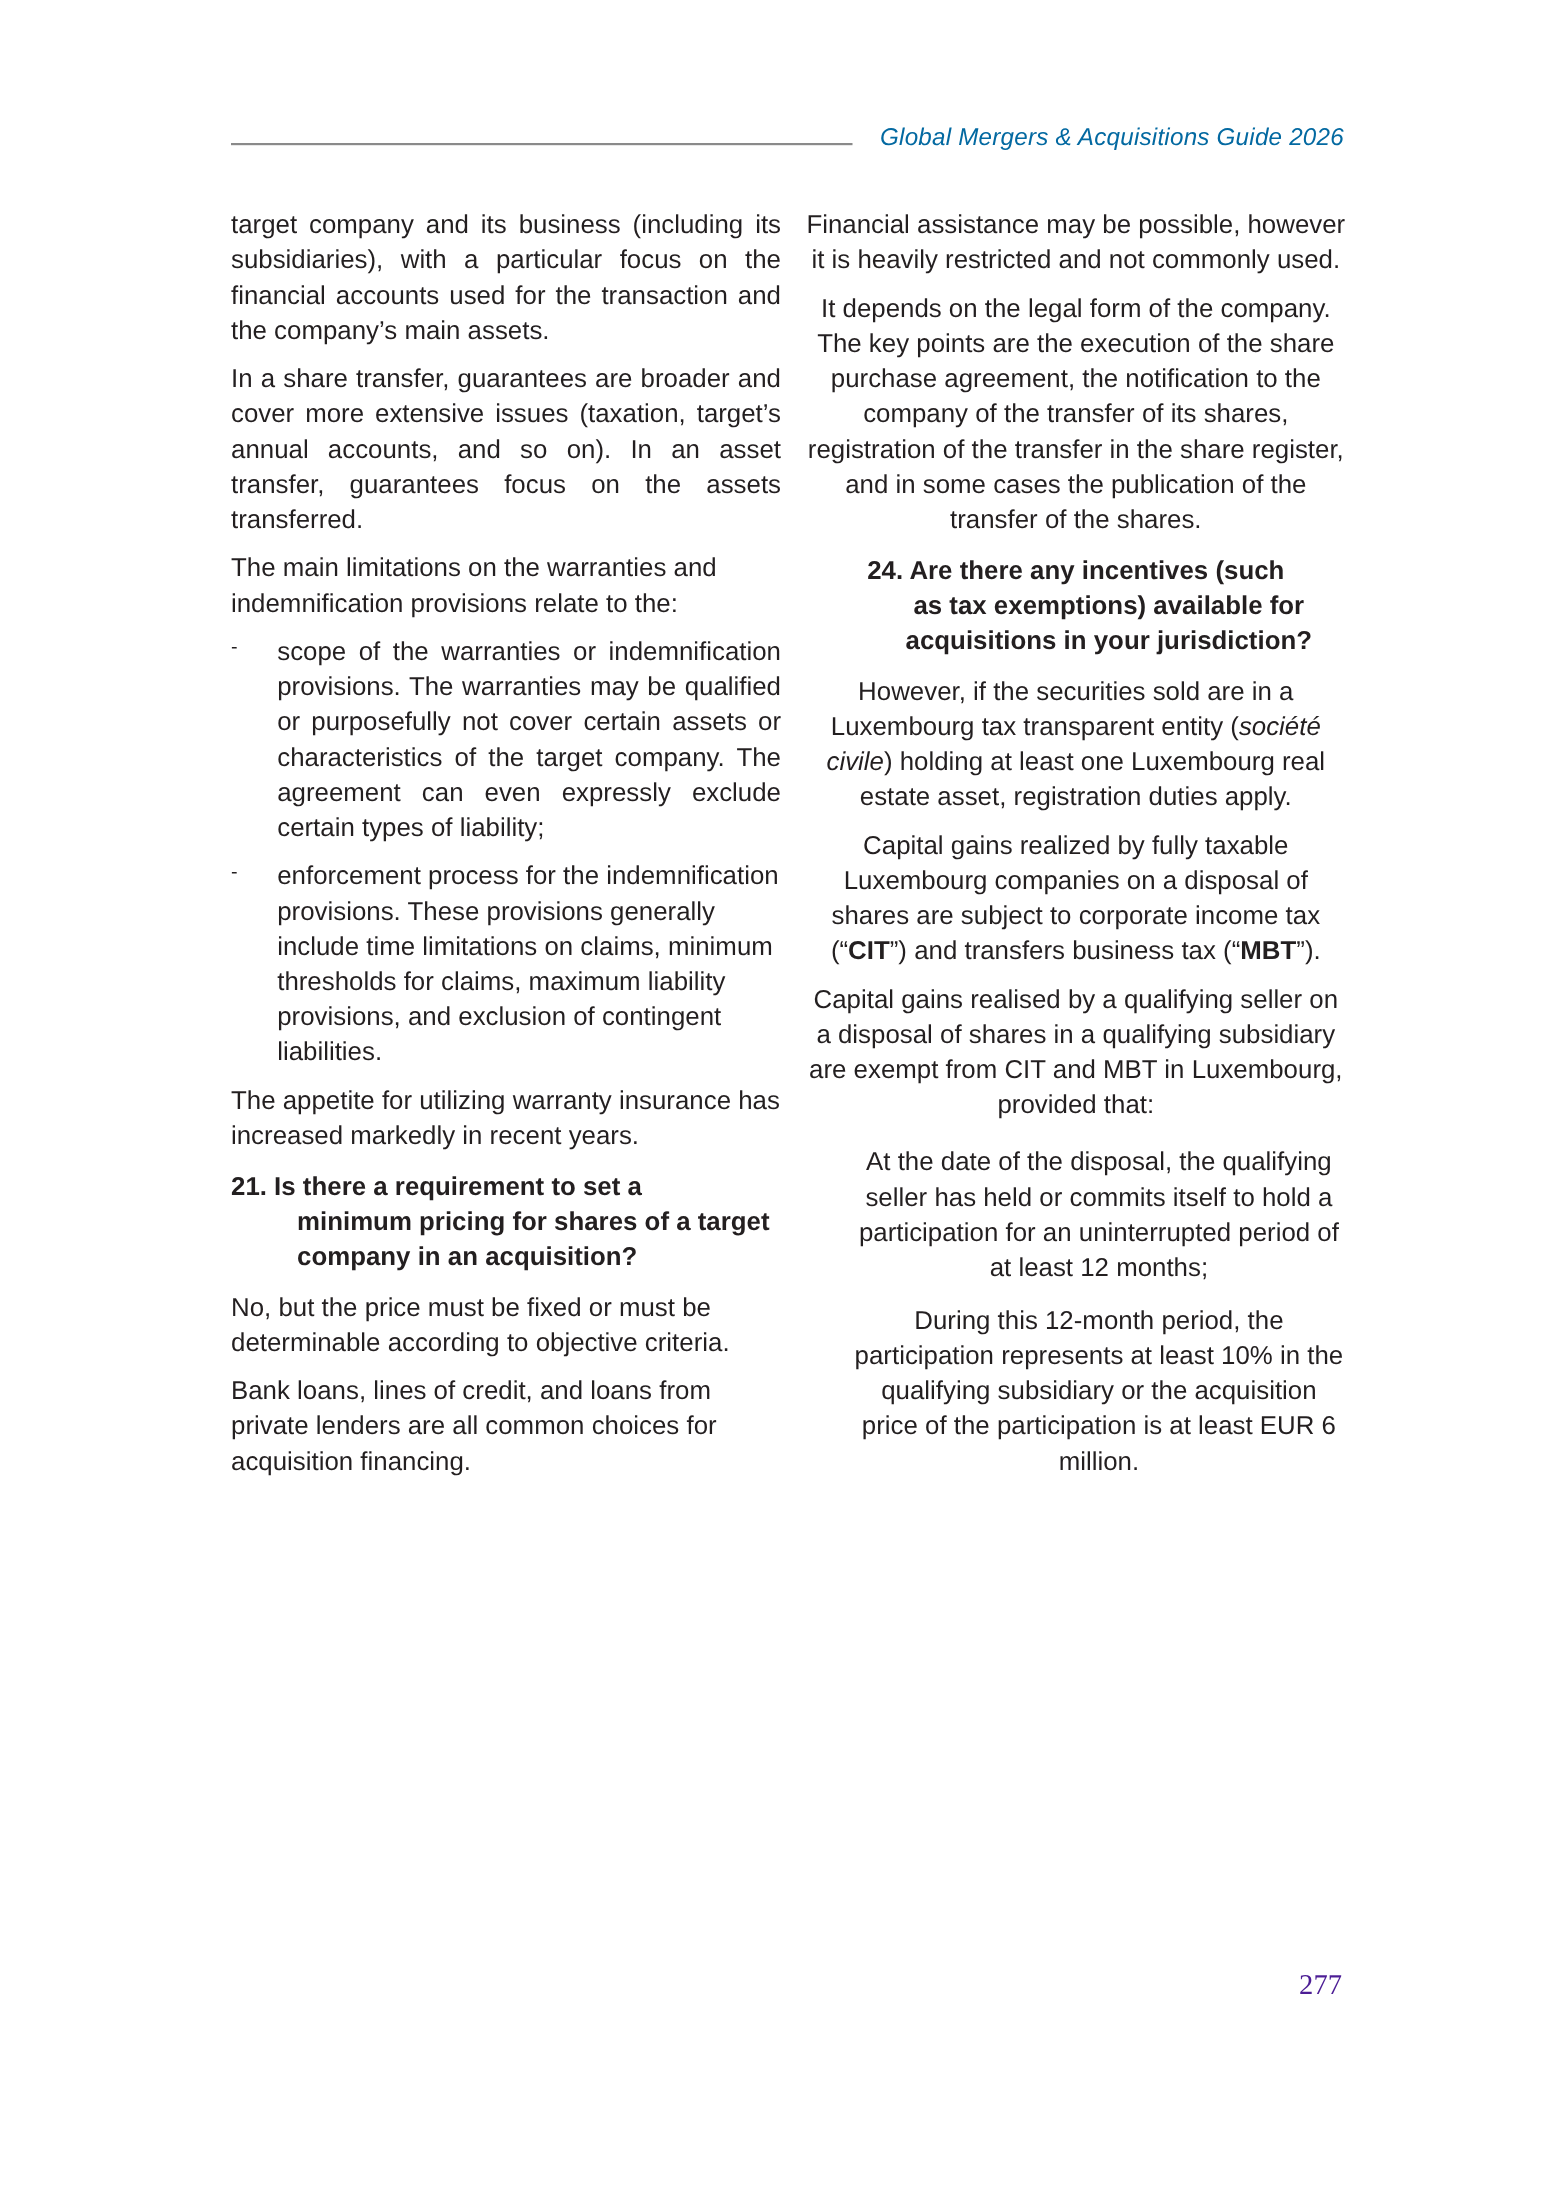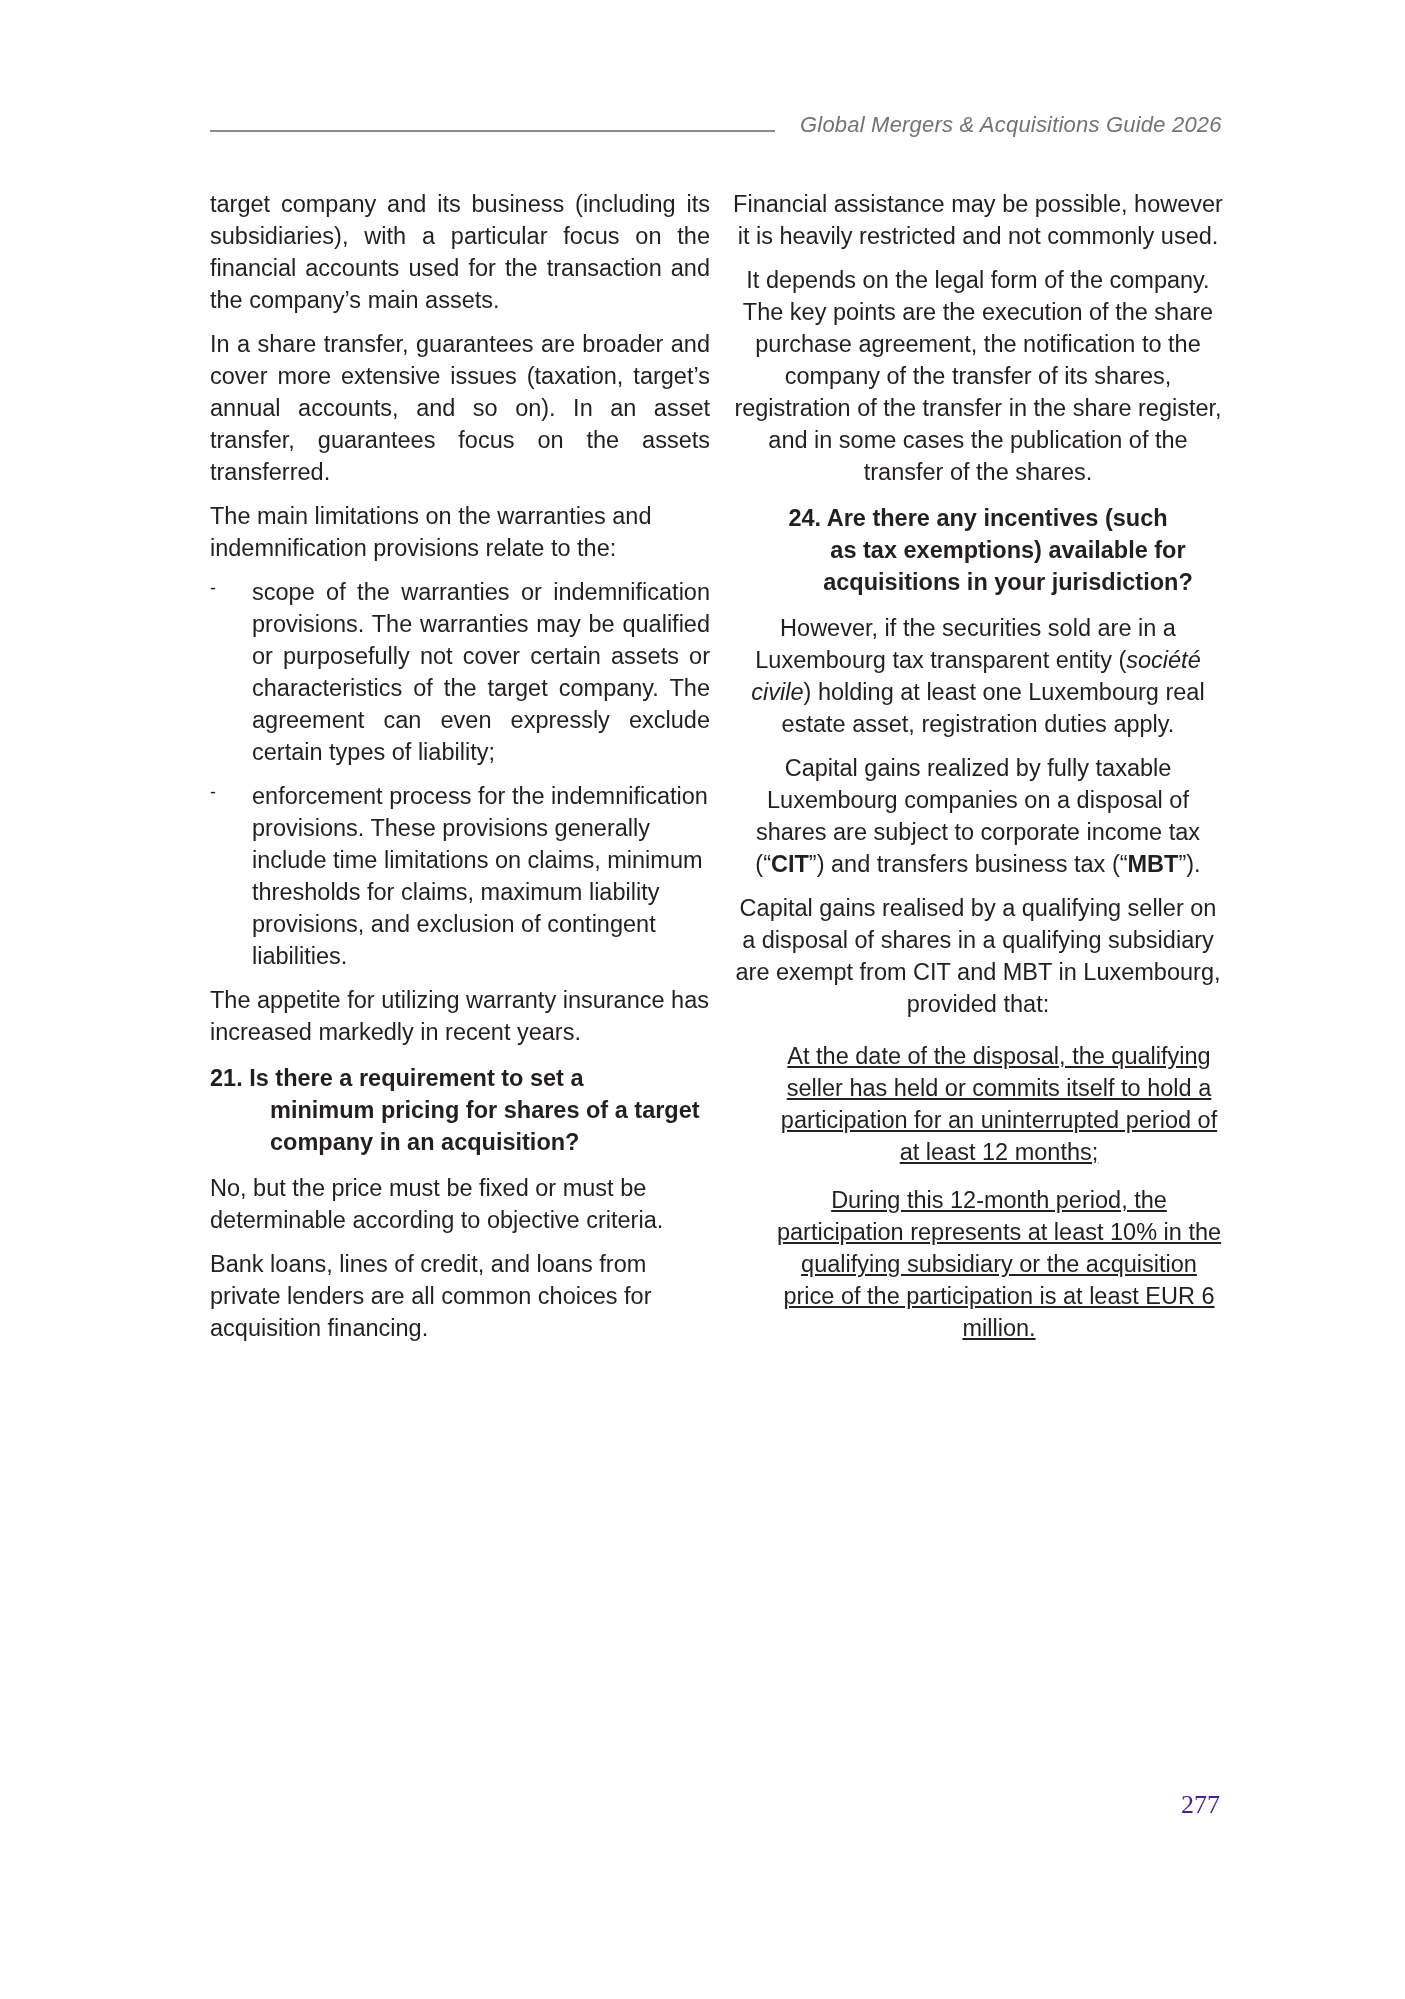--- a/index.html
+++ b/index.html
@@ -1,31 +1,31 @@
 <!DOCTYPE html>
 <html><head>
 <meta charset="utf-8">
 <style>
   html, body { margin: 0; padding: 0; background: #ffffff; }
   body { width: 1405px; height: 1999px; position: relative; overflow: hidden;
          font-family: "Liberation Sans", "DejaVu Sans", sans-serif; color: #231f20; }
   .header-rule { position: absolute; left: 210px; top: 130px; width: 565px; height: 2px; background: #8a8a8a; }
   .header-title { position: absolute; left: 800px; top: 112px; font-size: 22px; font-style: italic;
-                  color: #737373; letter-spacing: 0.2px; }
+                  color: #0369a1; letter-spacing: 0.2px; }
   .col { position: absolute; top: 188px; font-size: 23.5px; line-height: 32px; }
   .col-left { left: 210px; width: 500px; }
   .col-right { left: 733px; width: 490px; text-align: center; }
   p { margin: 0 0 12px 0; }
   .justify { text-align: justify; text-align-last: left; }
   .q { font-weight: bold; margin: 14px 0 14px 0; }
   .q .indent { display: block; padding-left: 60px; }
   .dash-item { position: relative; padding-left: 42px; margin: 0 0 12px 0; }
   .dash { position: absolute; left: 0; top: -4px; font-size: 18px; color: #231f20; }
   .cond { padding-left: 42px; margin: 20px 0 12px 0; }
-  .cond p { margin: 16px 0 14px 0; text-decoration: underline; }
+  .cond p { margin: 16px 0 14px 0; }
   .page-num { position: absolute; right: 185px; top: 1790px; font-family: "Liberation Serif", serif;
               font-size: 26px; color: #4c1d95; }
 </style>
 </head>
 <body>
 
 <div class="header-rule"></div>
 <div class="header-title">Global Mergers &amp; Acquisitions Guide 2026</div>
 
 <div class="col col-left">

